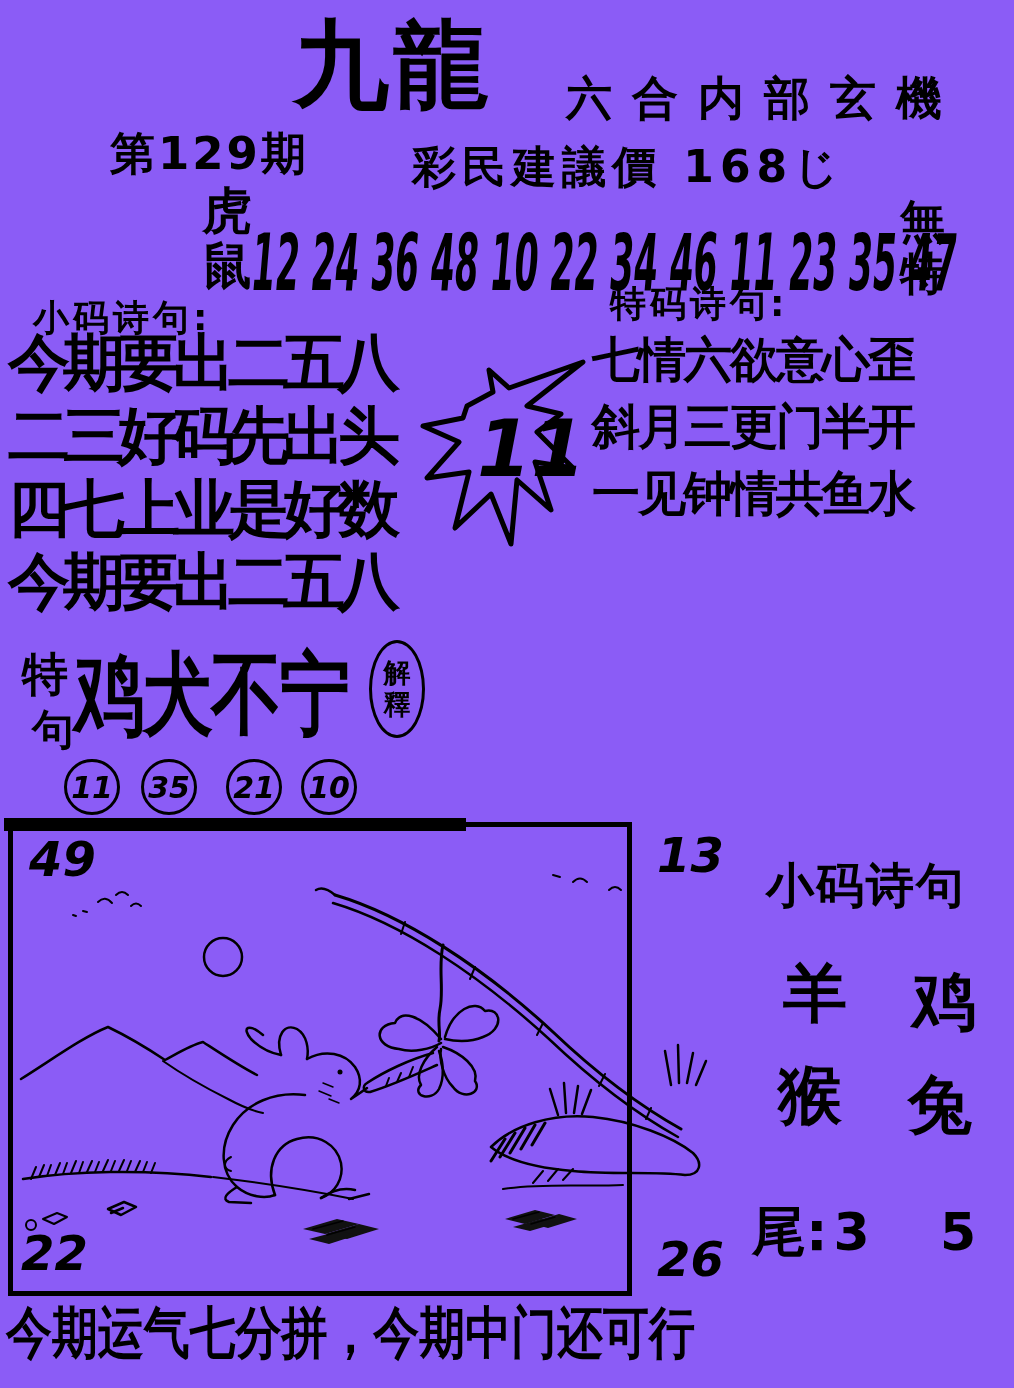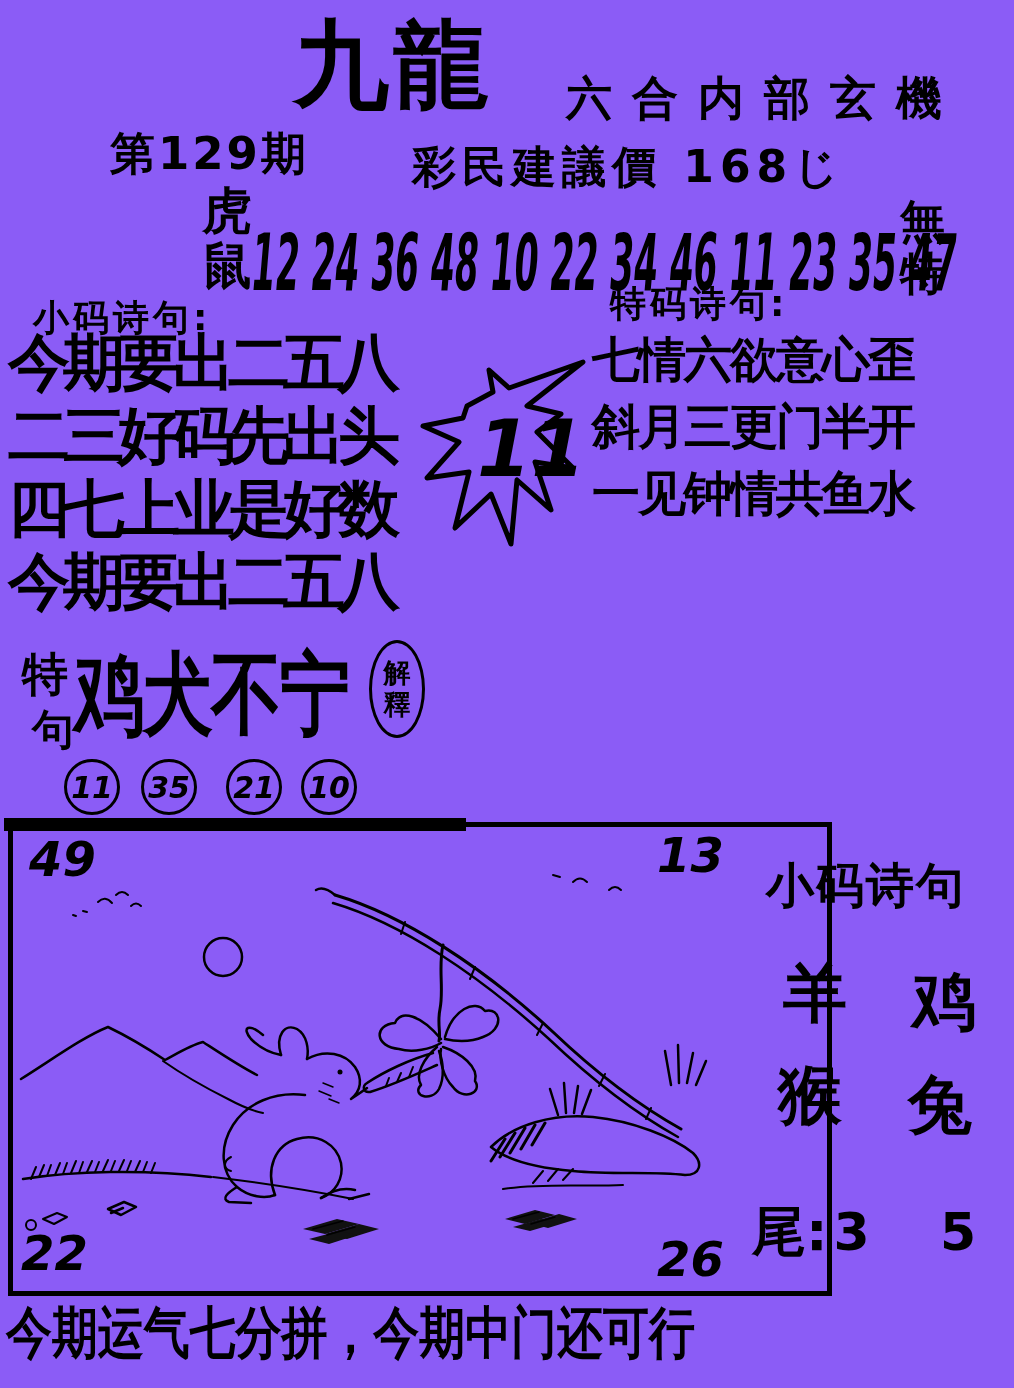--- a/index.html
+++ b/index.html
@@ -36,21 +36,21 @@
   .seal{left:369px;top:640px;width:50px;height:92px;border:3px solid #000;border-radius:50%;
         display:flex;flex-direction:column;align-items:center;justify-content:center;
         font-size:27px;font-weight:700;line-height:32px;}
   
   .circ{width:50px;height:50px;border:3px solid #000;border-radius:50%;
         display:flex;align-items:center;justify-content:center;
         font-size:30px;font-style:italic;font-weight:800;top:759px;}
   .c0{left:64px;} .c1{left:141px;} .c2{left:226px;} .c3{left:301px;}
   
   .topbar{left:4px;top:818px;width:462px;height:13px;background:#000;}
-  .pbox{left:8px;top:822px;width:824px;height:474px;border:5px solid #000;box-sizing:border-box;}
+  .pbox{left:8px;top:822px;width:624px;height:474px;border:5px solid #000;box-sizing:border-box;}
   .corner{position:absolute;font-size:48px;font-style:italic;font-weight:800;}
   .tl{left:16px;top:4px;} .tr{left:644px;top:0px;}
   .bl{left:8px;top:398px;} .br{left:644px;top:404px;}
   
   .picks-head{left:766px;top:854px;font-size:48px;font-weight:800;letter-spacing:2px;}
   .pk{font-size:64px;font-weight:900;}
   .pk-a{left:783px;top:950px;} .pk-b{left:912px;top:958px;}
   .pk-c{left:778px;top:1052px;} .pk-d{left:908px;top:1062px;}
   .tail{left:752px;top:1196px;font-size:54px;font-weight:900;}
   .tail .digits{font-weight:700;letter-spacing:26px;margin-left:6px;font-size:52px;}

